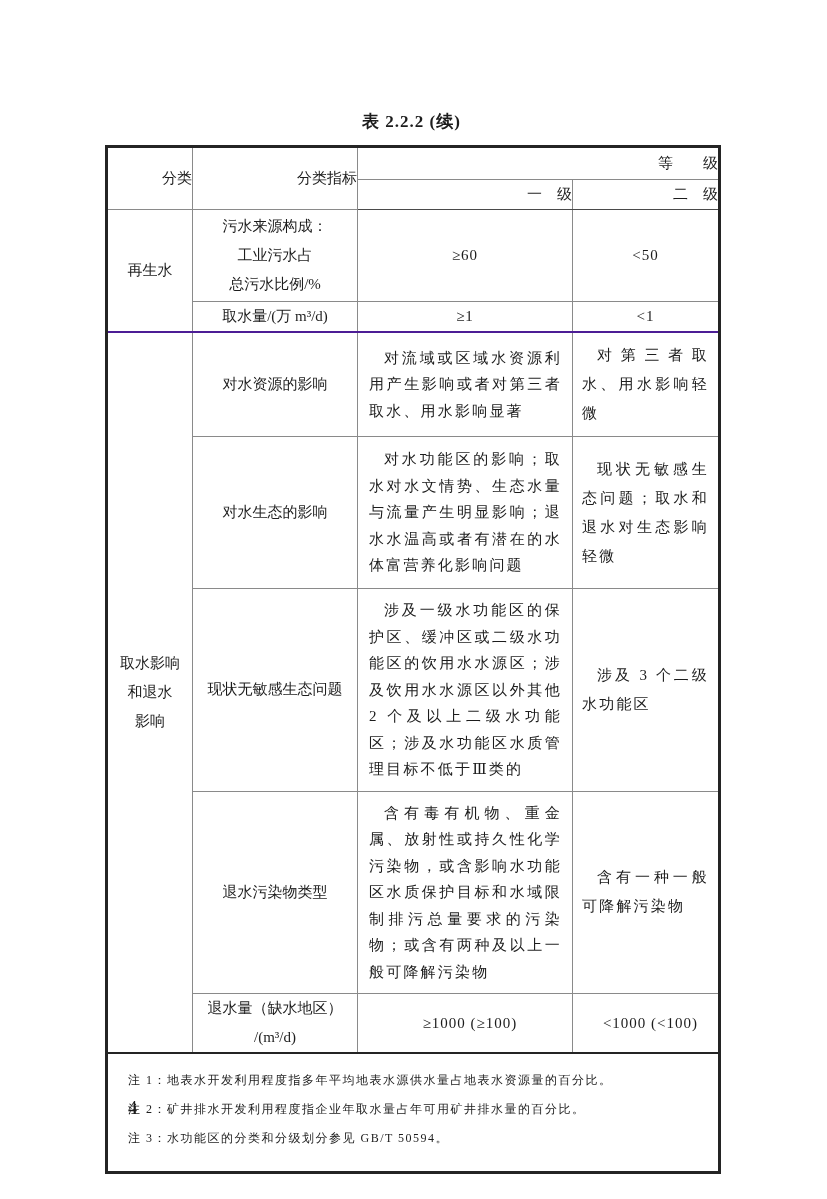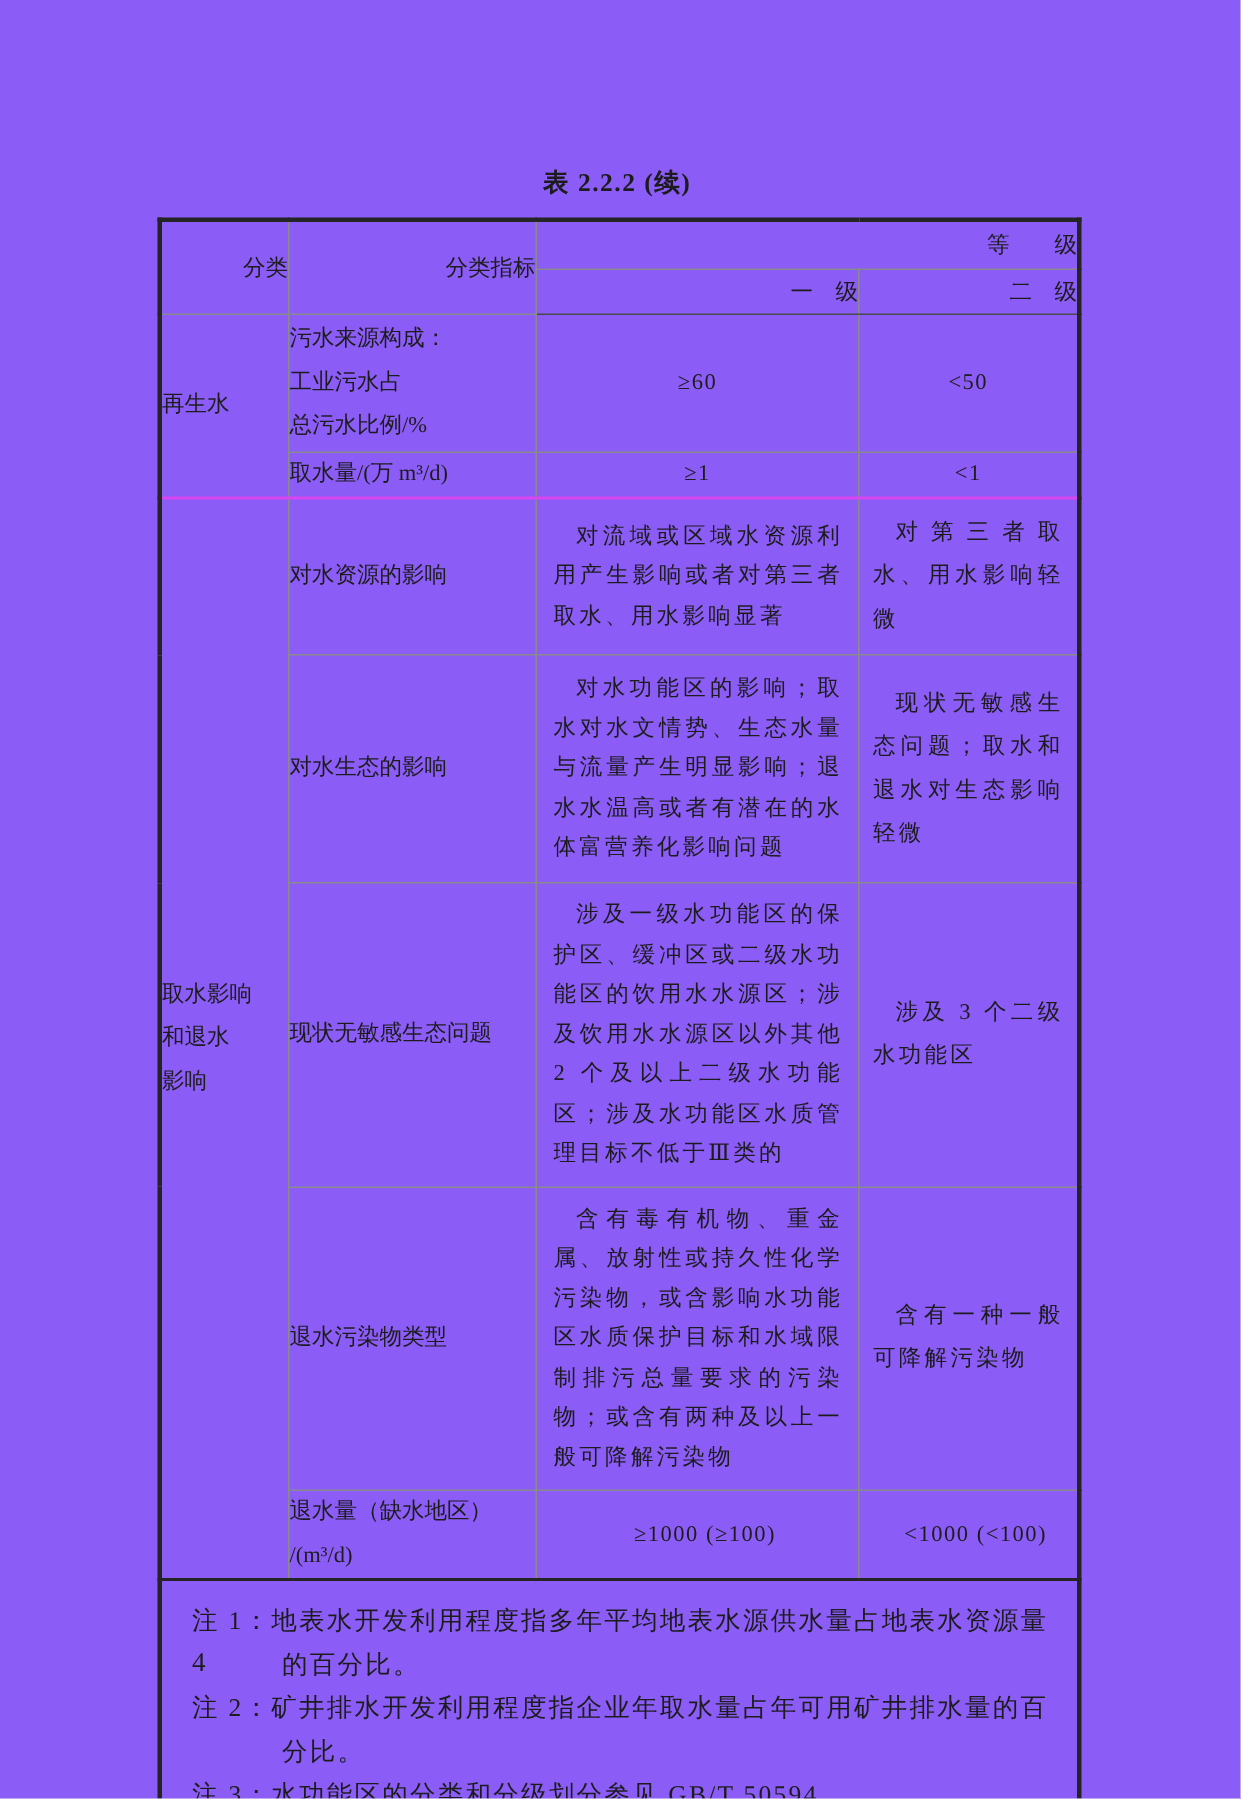--- a/index.html
+++ b/index.html
@@ -1,54 +1,54 @@
 <!DOCTYPE html>
 <html><head>
 <meta charset="utf-8">
 <style>
   * { margin:0; padding:0; box-sizing:border-box; }
   html,body { background:#e9e9e9; }
   body { font-family:"Liberation Serif","DejaVu Serif",serif; color:#1c1c1c; }
   .sheet{
-    position:relative; width:827px; height:1199px; background:#8b5cf6;
+    position:relative; width:827px; height:1199px; background:#ffffff;
     margin:0 auto; overflow:hidden;
   }
   .doc-title{
     position:absolute; left:105px; top:110px; width:613px;
     text-align:center; font-size:17px; font-weight:bold; letter-spacing:1px;
   }
   table.std{
     position:absolute; left:105px; top:145px; width:613px;
     border-collapse:collapse; table-layout:fixed;
     border:3px solid #242424;
     font-size:15px;
   }
   col.c1{width:86px;} col.c2{width:165px;} col.c3{width:215px;} col.c4{width:147px;}
   th,td{ border:1px solid #8a8a8a; font-weight:normal; vertical-align:middle; }
   th{ text-align:right; }
   .hdr2 th{ border-bottom:1.5px solid #4a4a4a; }
   .pre{ white-space:pre-line; }
-  .label-cell{ line-height:29px; }
+  .label-cell{ text-align:center; line-height:29px; }
   .para{
     text-align:justify; text-indent:1em; letter-spacing:2.2px;
     line-height:26.5px; padding:8px 10px 8px 11px;
   }
   .para-sm{
     text-align:justify; text-indent:1em; letter-spacing:2.2px;
     line-height:29px; padding:8px 9px;font-family:Liberation Serif, serif;
   }
   .val{ text-align:center; letter-spacing:1px; }
   .val-left{ text-align:center; padding-left:10px; letter-spacing:1px; }
-  .g2-start td{ border-top:2px solid #d946ef; }
+  .g2-start td{ border-top:2px solid #4c1d95; }
   tr.notes-row td{
     border-top:2.5px solid #242424;
     padding:12px 16px 10px 20px; vertical-align:top;
   }
   .note-line{
-    font-size:17px; line-height:29px; letter-spacing:1.5px;
+    font-size:12px; line-height:29px; letter-spacing:1.5px;
     padding-left:60px; text-indent:-60px;
   }
   .page-num{
     position:absolute; left:128px; top:1098px; font-size:18px;
   }
 </style>
 </head>
 <body>
 
 <div class="sheet">

